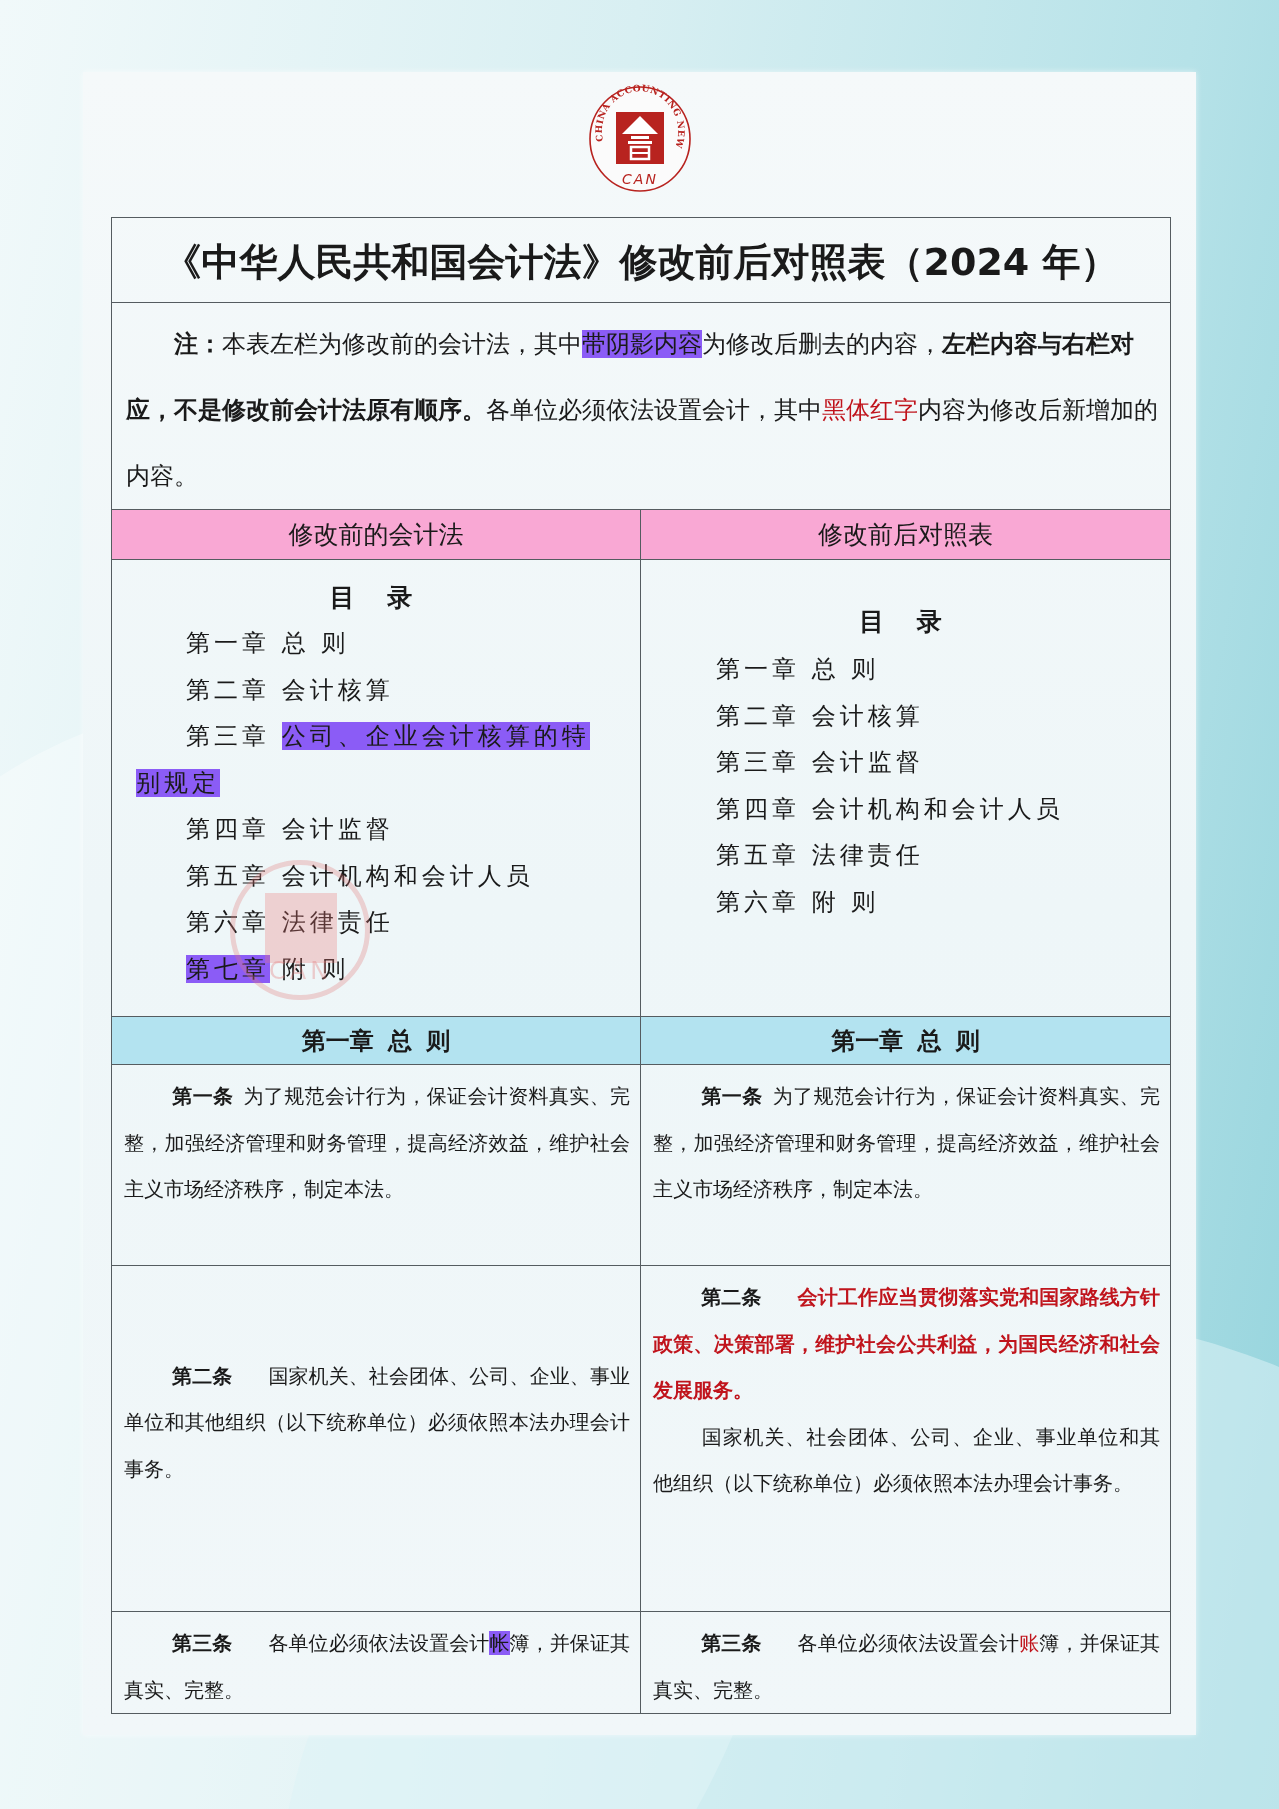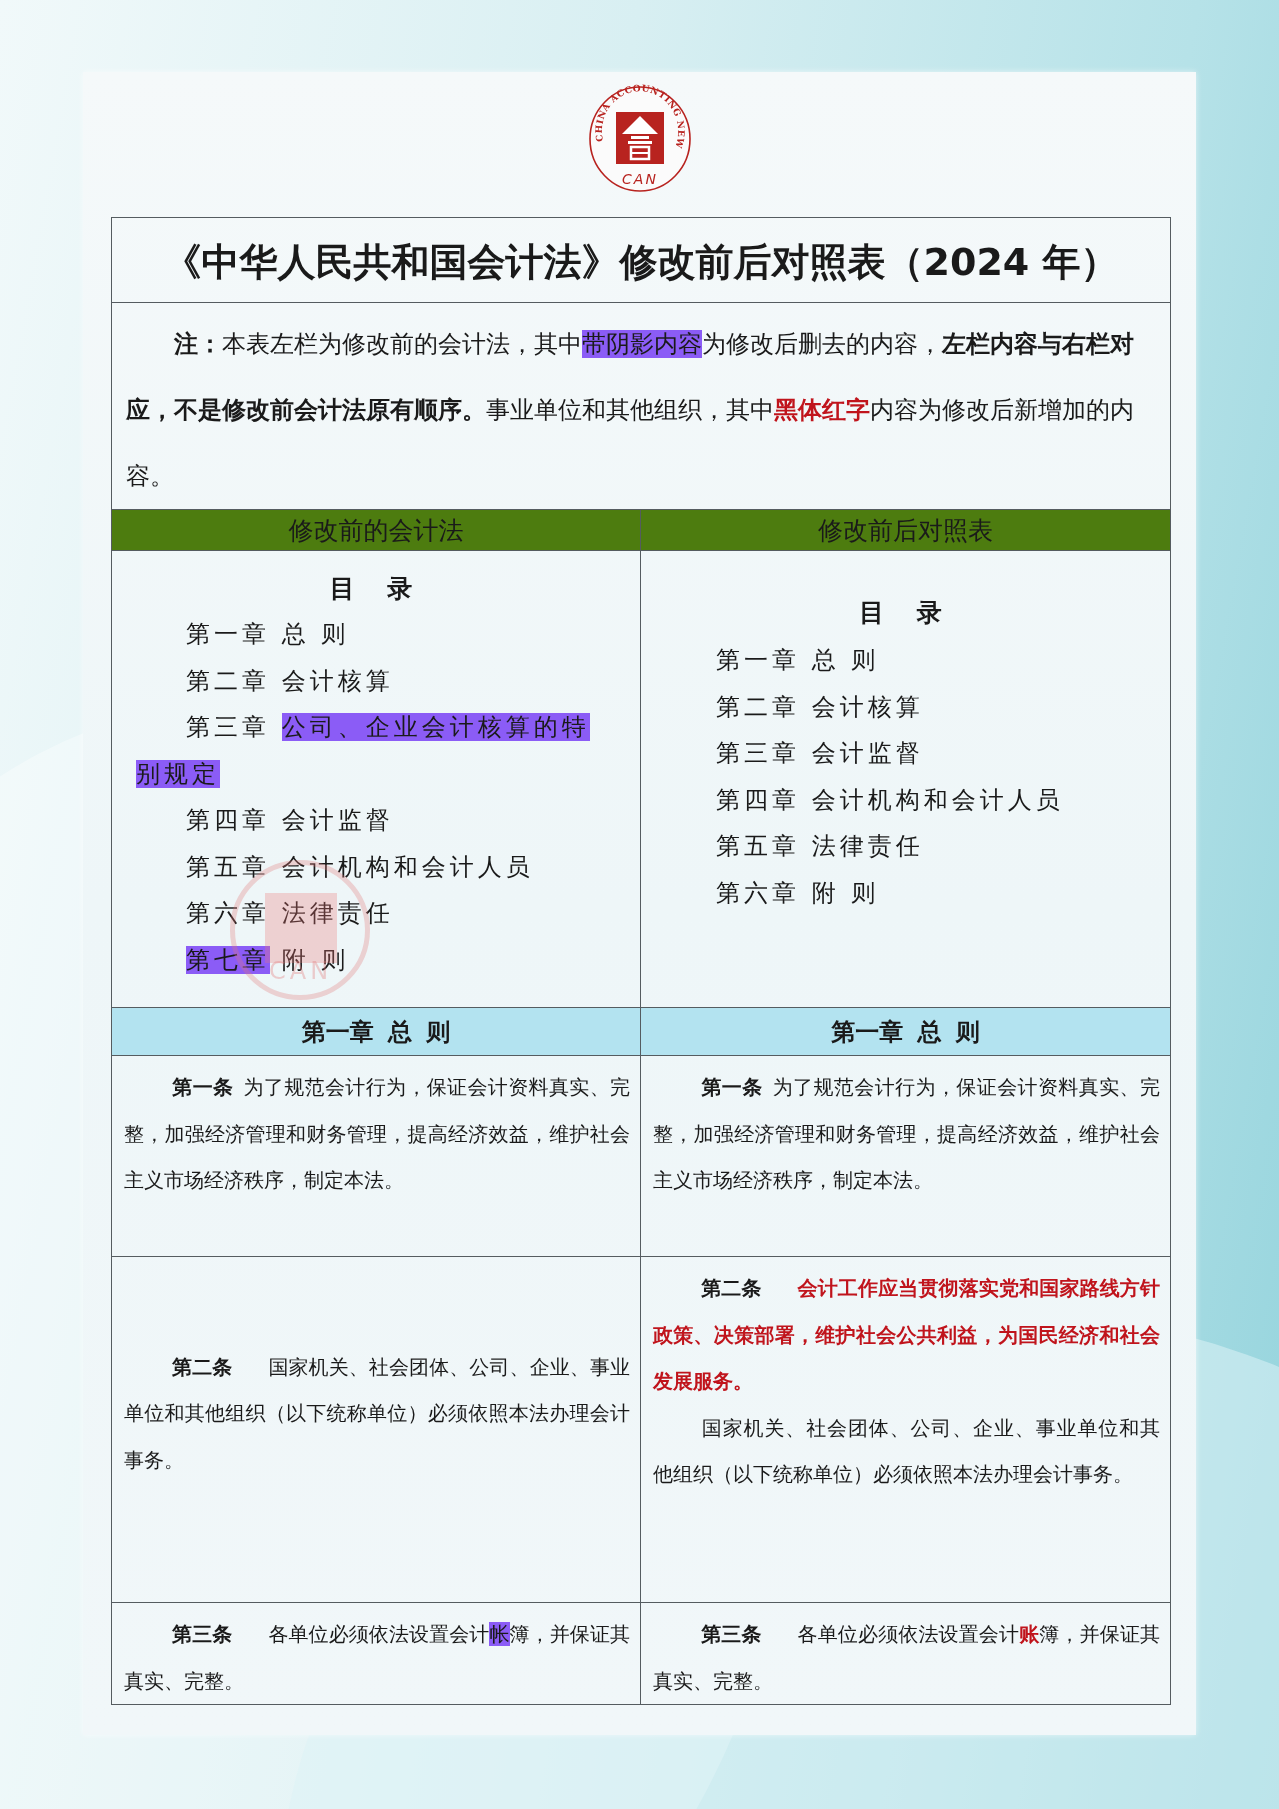--- a/index.html
+++ b/index.html
@@ -45,23 +45,23 @@
   }
   .note-cell {
     height: 203px;
     font-family: "DejaVu Sans", "Liberation Sans", sans-serif;
     font-size: 24px; line-height: 66px;
     padding: 8px 12px 0 14px;
   }
   .note-cell .indent { display: inline-block; width: 48px; }
   .b { font-weight: bold; }
   .shade { background: #8b5cf6; }
-  .red { color: #c0141c; font-weight: bold; }
+  .red { color: #c0141c; }
   .col-head {
-    height: 41px; background: #4d7c0f; text-align: center; vertical-align: middle !important;
+    height: 50px; background: #f9a8d4; text-align: center; vertical-align: middle !important;
     font-family: "DejaVu Sans", "Liberation Sans", sans-serif;
     font-size: 25px; font-weight: normal;
   }
   .chap-head {
     height: 48px; background: #b3e3f0; text-align: center; vertical-align: middle !important;
     font-family: "DejaVu Sans", "Liberation Sans", sans-serif;
     font-size: 24px; font-weight: bold; word-spacing: 6px;
   }
   .toc-cell {
     height: 457px; position: relative;
@@ -142,21 +142,21 @@
 <table class="doc-table">
   <colgroup>
     <col style="width:529px">
     <col style="width:530px">
   </colgroup>
   <tbody>
       <tr>
     <td colspan="2" class="title-cell">《中华人民共和国会计法》修改前后对照表（2024 年）</td>
   </tr>
   <tr>
-    <td colspan="2" class="note-cell"><span class="indent"></span><span class="b">注：</span><span>本表左栏为修改前的会计法，其中</span><span class="shade">带阴影内容</span><span>为修改后删去的内容，</span><span class="b">左栏内容与右栏对应，不是修改前会计法原有顺序。</span><span>事业单位和其他组织，其中</span><span class="red">黑体红字</span><span>内容为修改后新增加的内容。</span></td>
+    <td colspan="2" class="note-cell"><span class="indent"></span><span class="b">注：</span><span>本表左栏为修改前的会计法，其中</span><span class="shade">带阴影内容</span><span>为修改后删去的内容，</span><span class="b">左栏内容与右栏对应，不是修改前会计法原有顺序。</span><span>各单位必须依法设置会计，其中</span><span class="red">黑体红字</span><span>内容为修改后新增加的内容。</span></td>
   </tr>
   <tr>
     <td class="col-head">修改前的会计法</td>
     <td class="col-head">修改前后对照表</td>
   </tr>
   <tr>
     <td class="toc-cell toc-left">
       <div class="toc-heading">目 录</div>
       <div class="toc-line"><span>第一章</span> <span>总 则</span></div>
       <div class="toc-line"><span>第二章</span> <span>会计核算</span></div>

